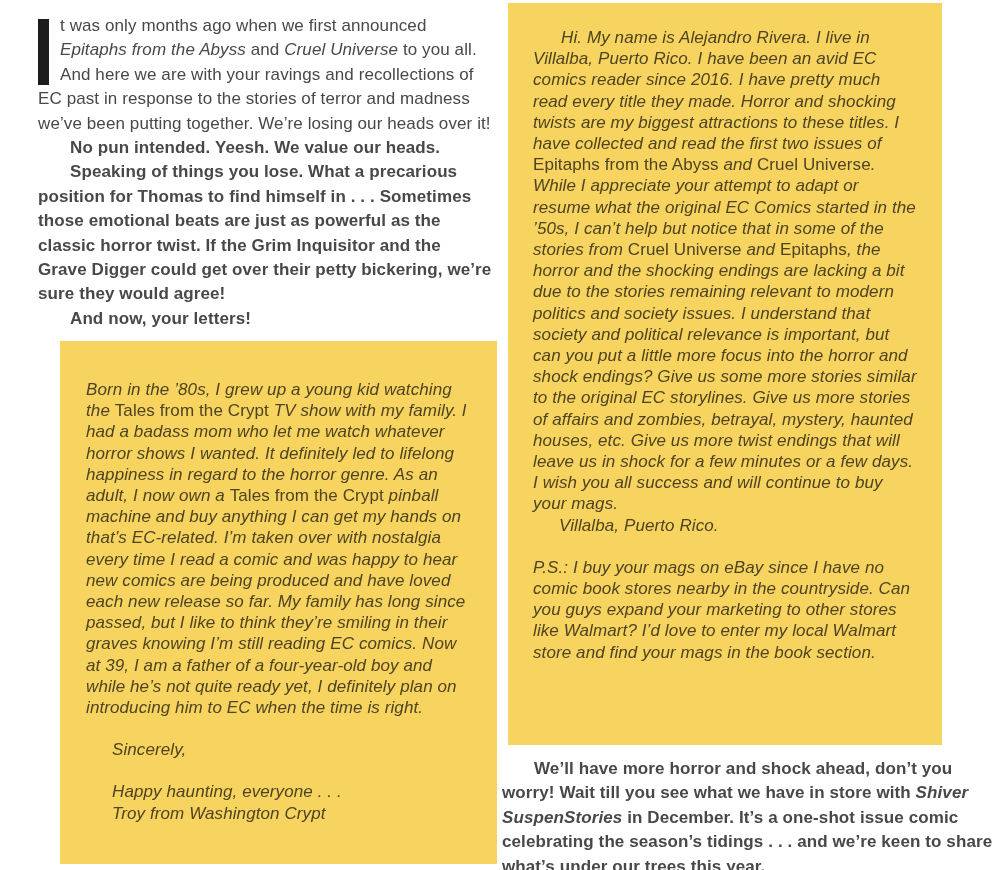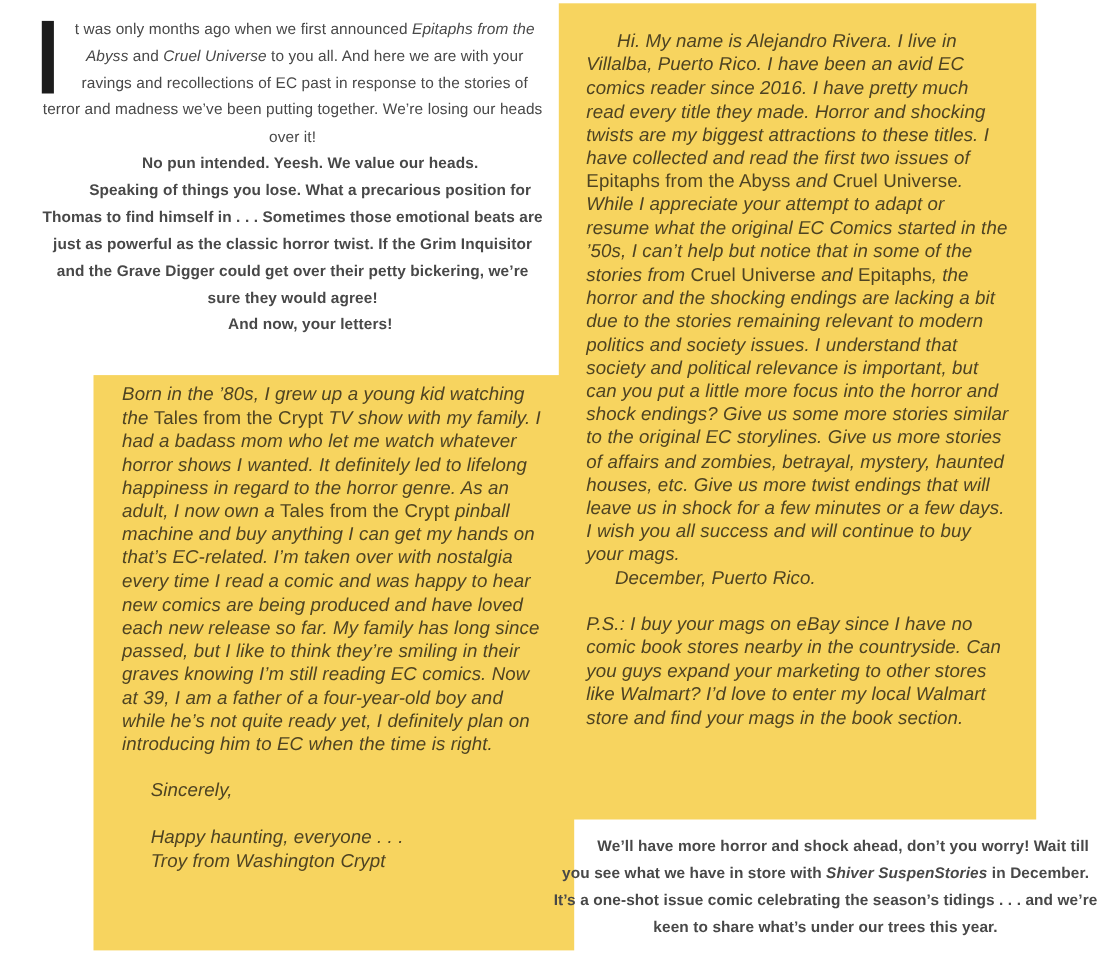--- a/index.html
+++ b/index.html
@@ -12,24 +12,23 @@
     width: 1000px;
     height: 870px;
     background: var(--page-bg, #ffffff);
     font-family: "Liberation Sans", sans-serif;
     overflow: hidden;
   }
 
   
   .editorial {
     color: var(--editorial-text, #484848);
-    font-size: 14px;
+    font-size: 17px;
     line-height: 24.4px;
     letter-spacing: 0.1px;
-    text-align: center;
   }
   .editorial-intro {
     position: absolute;
     left: 38px;
     top: 14px;
     width: 456px;
   }
   .editorial-outro {
     position: absolute;
     left: 502px;
@@ -56,22 +55,21 @@
   .letter-card {
     position: absolute;
     background: var(--card-yellow, #f7d45f);
     box-sizing: border-box;
   }
   .letter-card.troy {
     left: 60px;
     top: 341px;
     width: 437px;
     height: 523px;
-    padding: 7px 26px;
-    margin-left: 25px;
+    padding: 38px 26px;
   }
   .letter-card.alejandro {
     left: 508px;
     top: 3px;
     width: 434px;
     height: 742px;
     padding: 24px 24px 24px 25px;
   }
   .letter {
     color: var(--letter-text, #4e4322);
@@ -106,21 +104,21 @@
         <p class="para"><span>Born in the ’80s, I grew up a young kid watching the </span><span class="seg-roman">Tales from the Crypt</span><span> TV show with my family. I had a badass mom who let me watch whatever horror shows I wanted. It definitely led to lifelong happiness in regard to the horror genre. As an adult, I now own a </span><span class="seg-roman">Tales from the Crypt</span><span> pinball machine and buy anything I can get my hands on that’s EC-related. I’m taken over with nostalgia every time I read a comic and was happy to hear new comics are being produced and have loved each new release so far. My family has long since passed, but I like to think they’re smiling in their graves knowing I’m still reading EC comics. Now at 39, I am a father of a four-year-old boy and while he’s not quite ready yet, I definitely plan on introducing him to EC when the time is right.</span></p>
         <p class="para gap sig"><span>Sincerely,</span></p>
         <p class="para gap sig"><span>Happy haunting, everyone . . .</span></p>
         <p class="para sig"><span>Troy from Washington Crypt</span></p>
       </div>
   </div>
 
   <div class="letter-card alejandro">
     <div class="letter rich">
         <p class="para indent"><span>Hi. My name is Alejandro Rivera. I live in Villalba, Puerto Rico. I have been an avid EC comics reader since 2016. I have pretty much read every title they made. Horror and shocking twists are my biggest attractions to these titles. I have collected and read the first two issues of </span><span class="seg-roman">Epitaphs from the Abyss</span><span> and </span><span class="seg-roman">Cruel Universe</span><span>. While I appreciate your attempt to adapt or resume what the original EC Comics started in the ’50s, I can’t help but notice that in some of the stories from </span><span class="seg-roman">Cruel Universe</span><span> and </span><span class="seg-roman">Epitaphs</span><span>, the horror and the shocking endings are lacking a bit due to the stories remaining relevant to modern politics and society issues. I understand that society and political relevance is important, but can you put a little more focus into the horror and shock endings? Give us some more stories similar to the original EC storylines. Give us more stories of affairs and zombies, betrayal, mystery, haunted houses, etc. Give us more twist endings that will leave us in shock for a few minutes or a few days. I wish you all success and will continue to buy your mags.</span></p>
-        <p class="para sig"><span>December, Puerto Rico.</span></p>
+        <p class="para sig"><span>Villalba, Puerto Rico.</span></p>
         <p class="para gap"><span>P.S.: I buy your mags on eBay since I have no comic book stores nearby in the countryside. Can you guys expand your marketing to other stores like Walmart? I’d love to enter my local Walmart store and find your mags in the book section.</span></p>
       </div>
   </div>
 
   <div class="editorial-outro">
     <div class="editorial rich">
         <p class="para indent"><span>We’ll have more horror and shock ahead, don’t you worry! Wait till you see what we have in store with </span><span class="seg-italic">Shiver SuspenStories</span><span> in December. It’s a one-shot issue comic celebrating the season’s tidings . . . and we’re keen to share what’s under our trees this year.</span></p>
       </div>
   </div>
 

